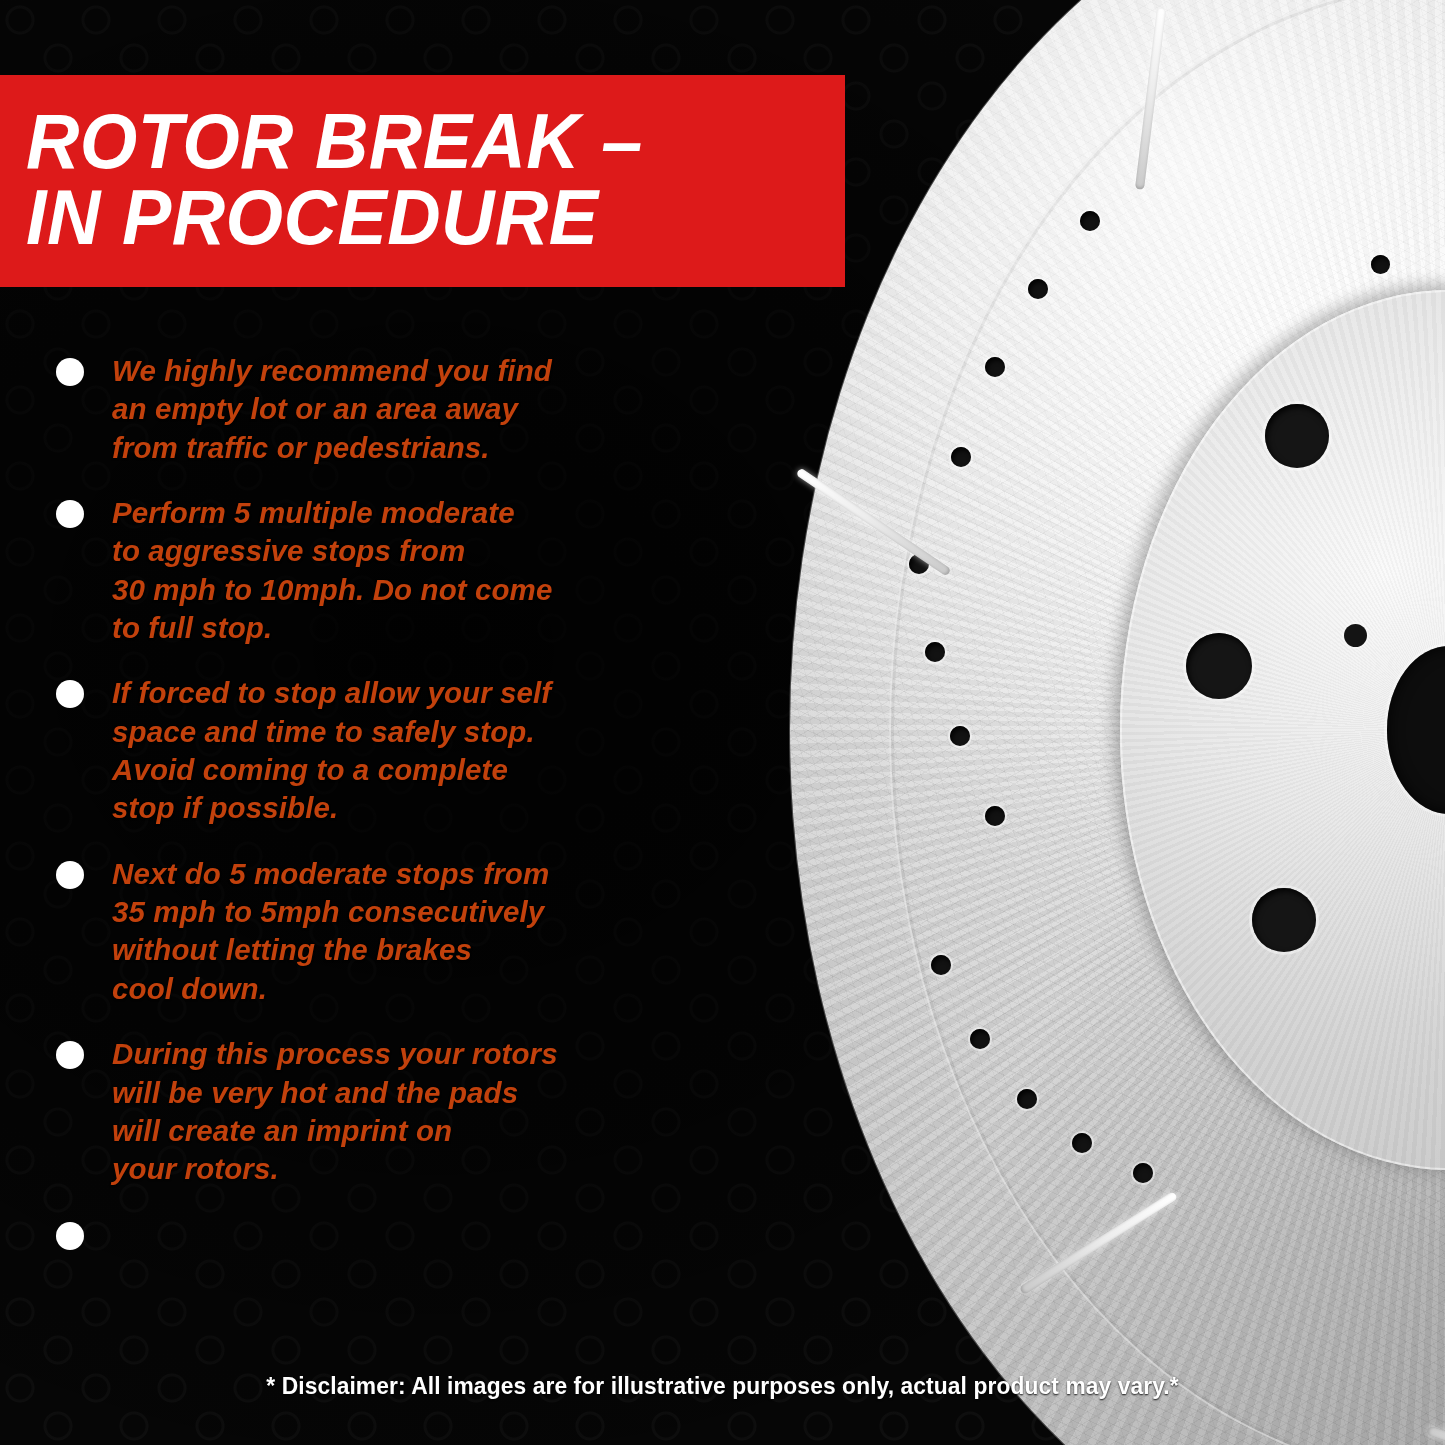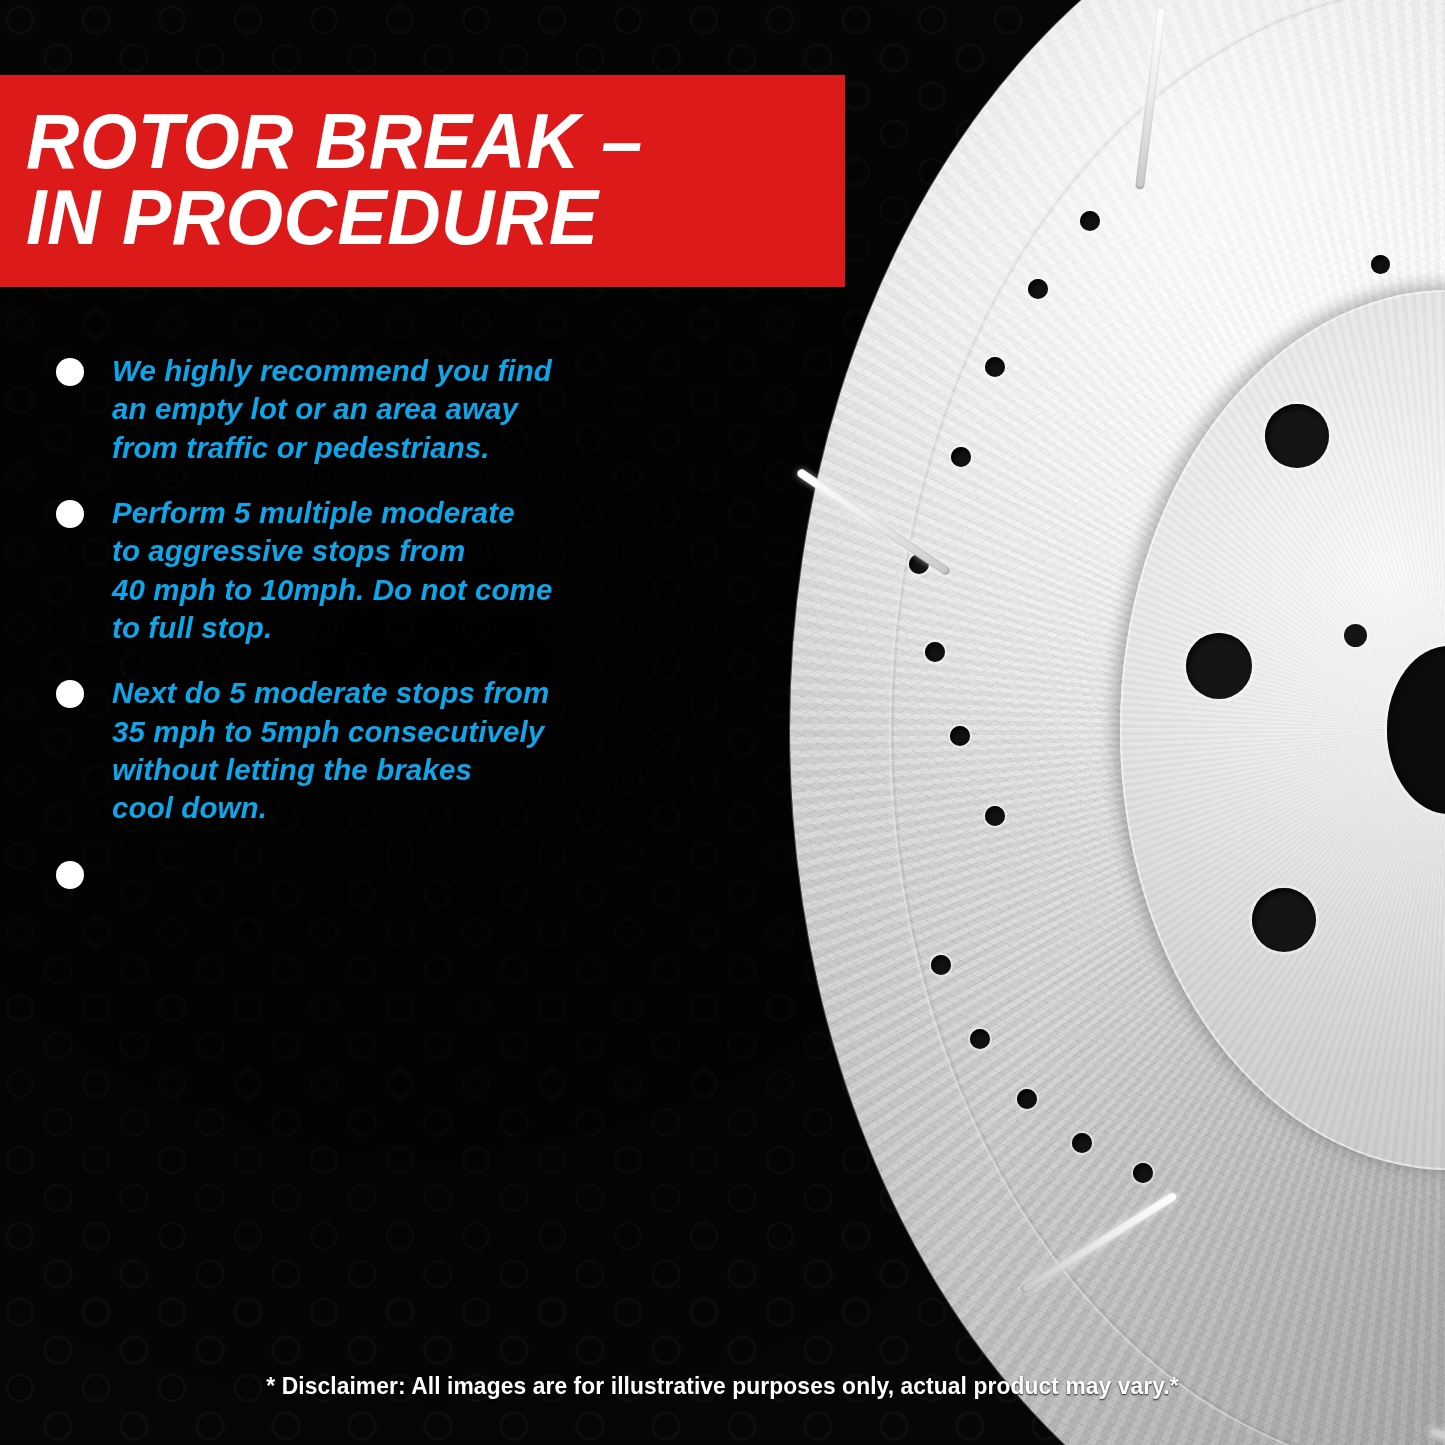--- a/index.html
+++ b/index.html
@@ -140,21 +140,21 @@
     margin-bottom:27px;
   }
   .dot{
     flex:0 0 auto;
     width:28px; height:28px;
     border-radius:50%;
     background:#ffffff;
     margin:6px 28px 0 8px;
   }
   .btext{
-    color:#0ea5e9;
+    color:#c2410c;
     font-family:"Liberation Sans", sans-serif;
     font-weight:700;
     font-style:italic;
     font-size:29.5px;
     line-height:1.30;
     letter-spacing:0.1px;
     white-space:pre-line;
     text-shadow:0 1px 2px rgba(0,0,0,.9);
   }
 
@@ -248,31 +248,45 @@
     <div class="bullet">
       <span class="dot"></span>
       <span class="btext">We highly recommend you find
 an empty lot or an area away
 from traffic or pedestrians.</span>
     </div>
     <div class="bullet">
       <span class="dot"></span>
       <span class="btext">Perform 5 multiple moderate
 to aggressive stops from
-40 mph to 10mph. Do not come
+30 mph to 10mph. Do not come
 to full stop.</span>
+    </div>
+    <div class="bullet">
+      <span class="dot"></span>
+      <span class="btext">If forced to stop allow your self
+space and time to safely stop.
+Avoid coming to a complete
+stop if possible.</span>
     </div>
     <div class="bullet">
       <span class="dot"></span>
       <span class="btext">Next  do 5 moderate stops from
 35 mph to 5mph consecutively
 without letting the brakes
 cool down.</span>
     </div>
     <div class="bullet">
       <span class="dot"></span>
+      <span class="btext">During this process your rotors
+will be very hot and the pads
+will create an imprint on
+your rotors.</span>
+    </div>
+    <div class="bullet">
+      <span class="dot"></span>
     </div>
   </div>
 
 
   <div class="disclaimer">* Disclaimer: All images are for illustrative purposes only, actual product may vary.*</div>
 
 </div>
 
 </body></html>

